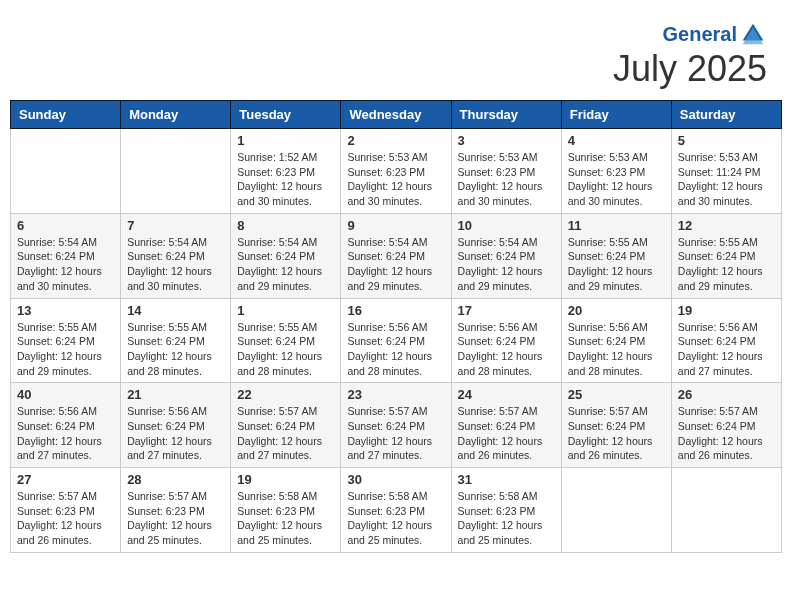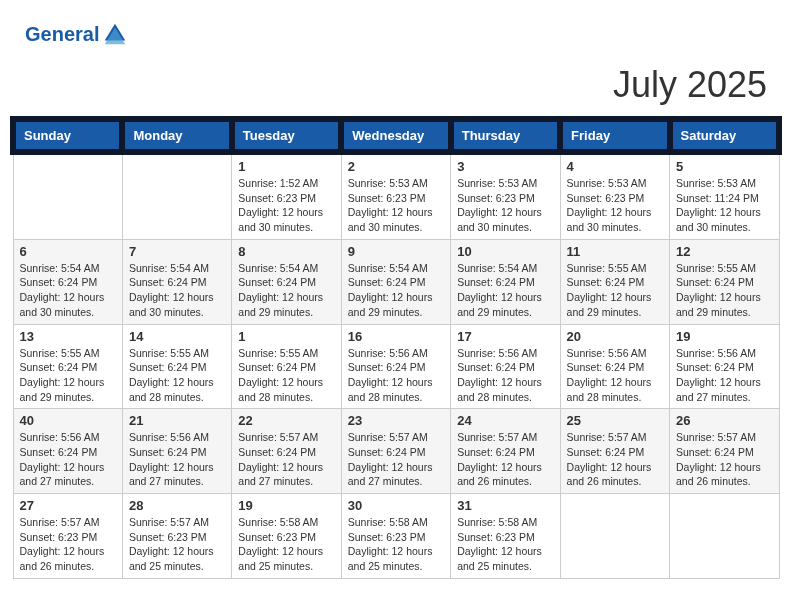--- a/index.html
+++ b/index.html
@@ -6,22 +6,23 @@
     body {
       font-family: Arial, sans-serif;
       background: #fff;
       width: 792px;
       min-height: 612px;
       padding: 10px;
     }
     .header {
       display: flex;
       justify-content: space-between;
-      align-items: flex-start;
+      align-items: flex-end;
       padding: 10px 15px 5px 15px;
+      flex-direction: column;
     }
     .logo {
       display: flex;
       align-items: center;
     }
     .logo-text {
       font-size: 20px;
       font-weight: bold;
       color: #333;
       line-height: 1.1;
@@ -34,39 +35,38 @@
       height: 28px;
       margin-left: 2px;
     }
     .title-area {
       text-align: right;
     }
     .month-title {
       font-size: 36px;
       color: #333;
       font-weight: normal;
-      margin-top: 44px;
     }
     .location {
       font-size: 16px;
       color: #555;
     }
     .calendar {
       width: 100%;
       border-collapse: collapse;
       margin-top: 5px;
     }
     .calendar th {
       background-color: #1a5ba8;
       color: white;
       text-align: left;
       padding: 6px 8px;
       font-size: 13px;
       font-weight: bold;
-      border: 6px solid #0f172a;
+      border: 1px solid #0f172a;
     }
     .calendar td {
       border: 1px solid #ccc;
       vertical-align: top;
       padding: 4px 6px;
       width: calc(100% / 7);
       min-height: 80px;
       height: 80px;
     }
     .day-number {

